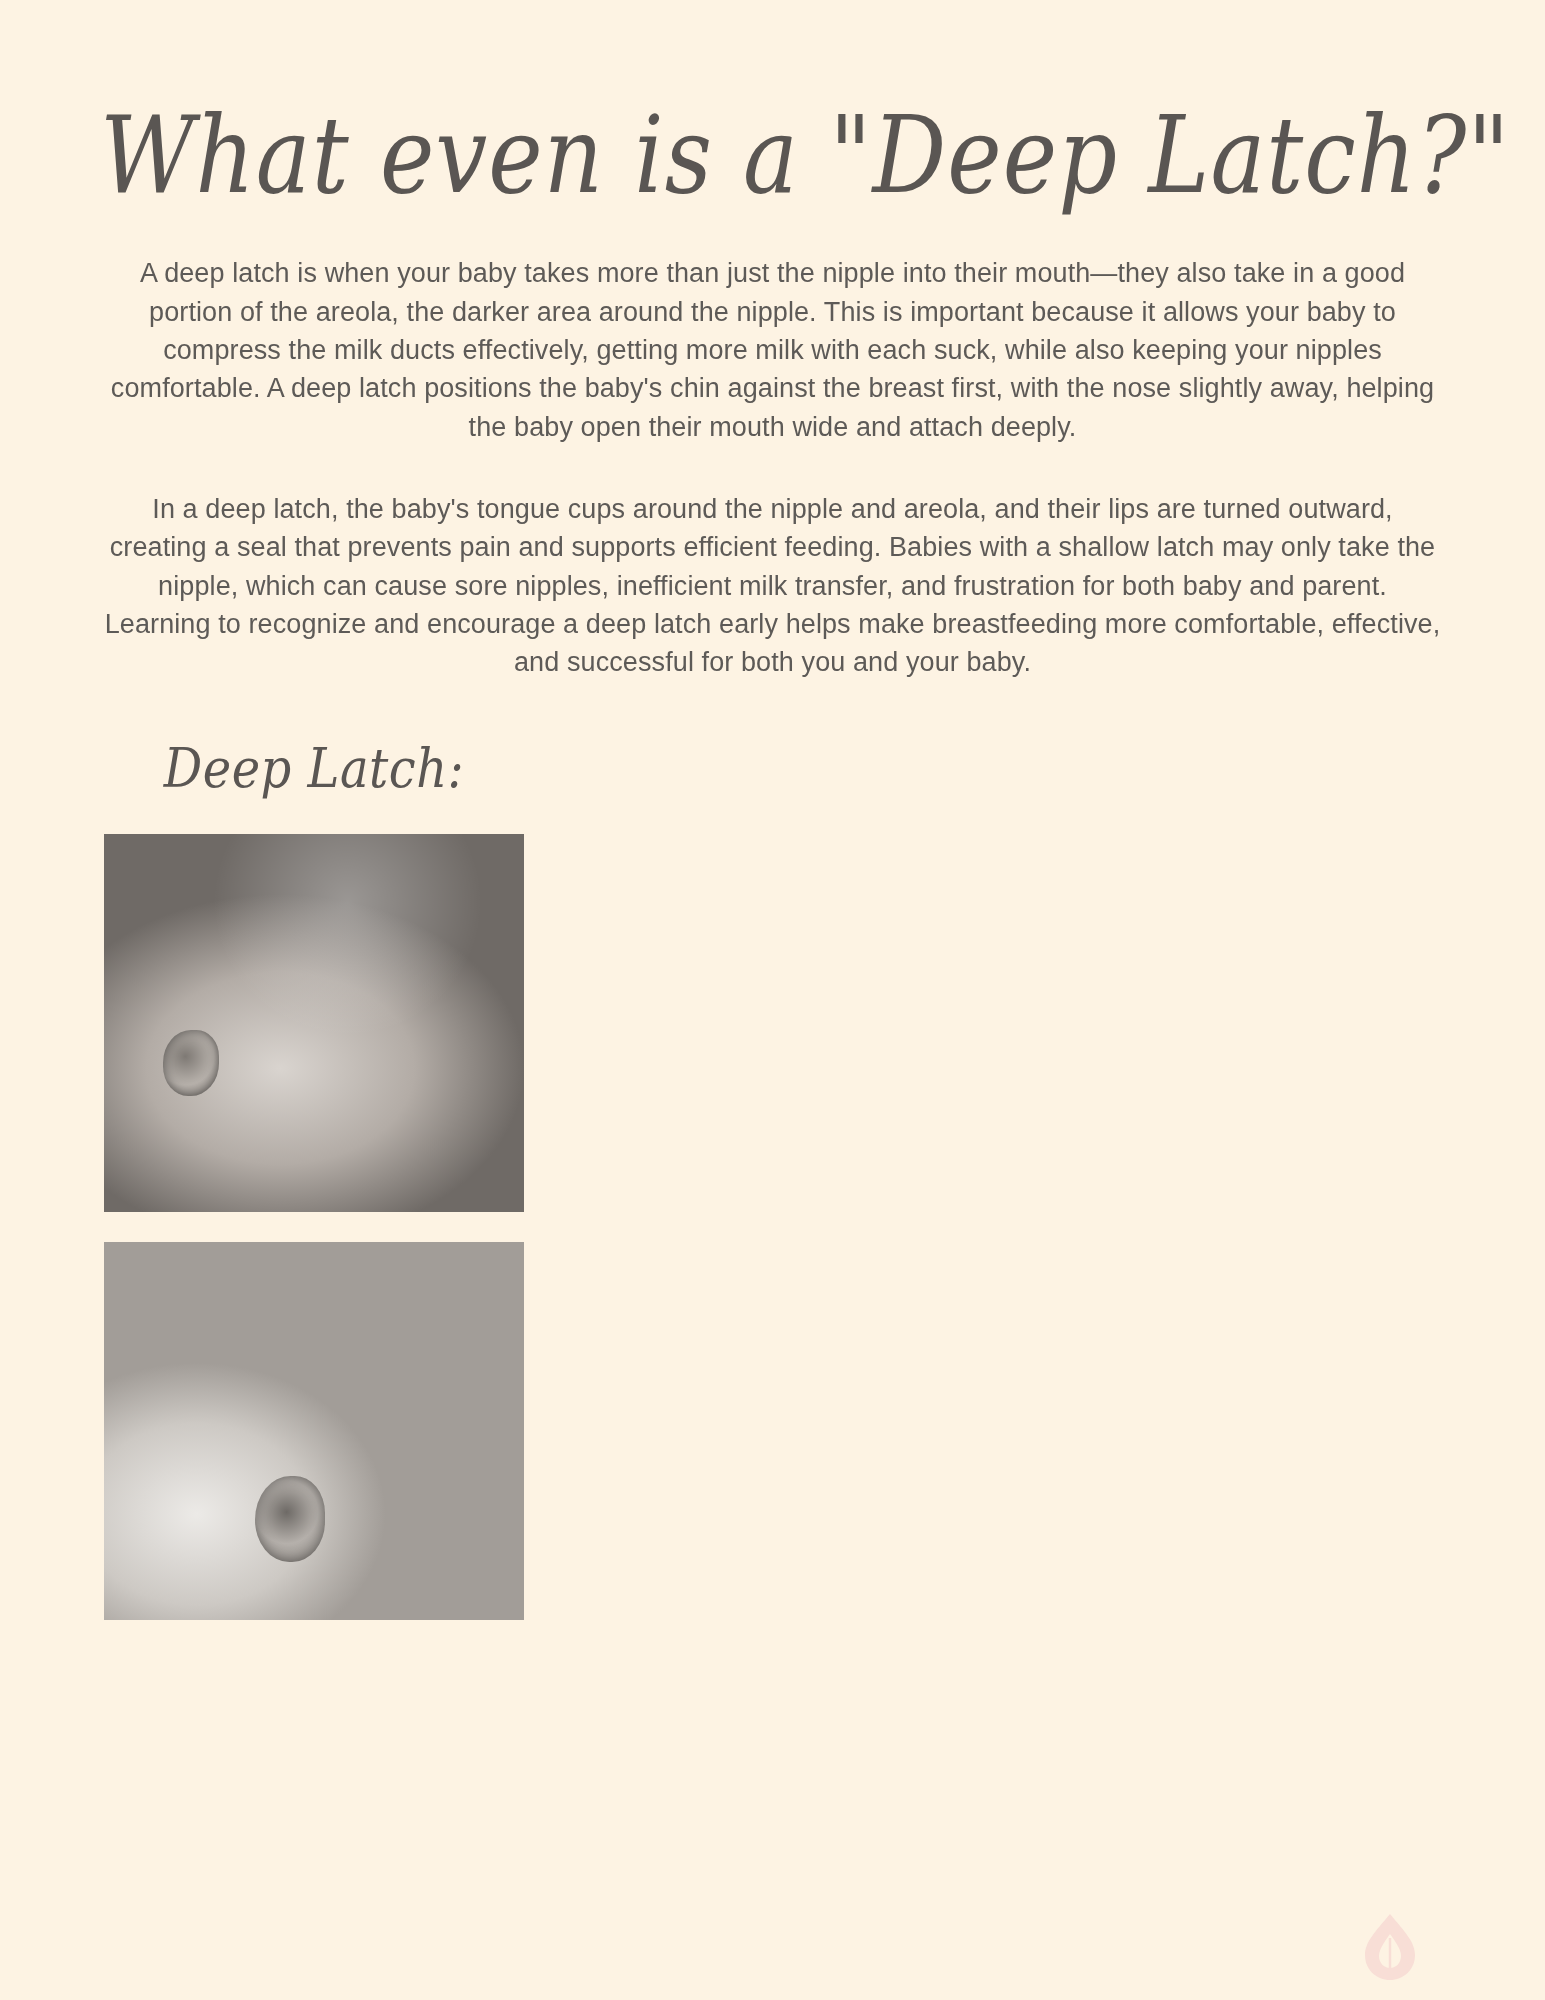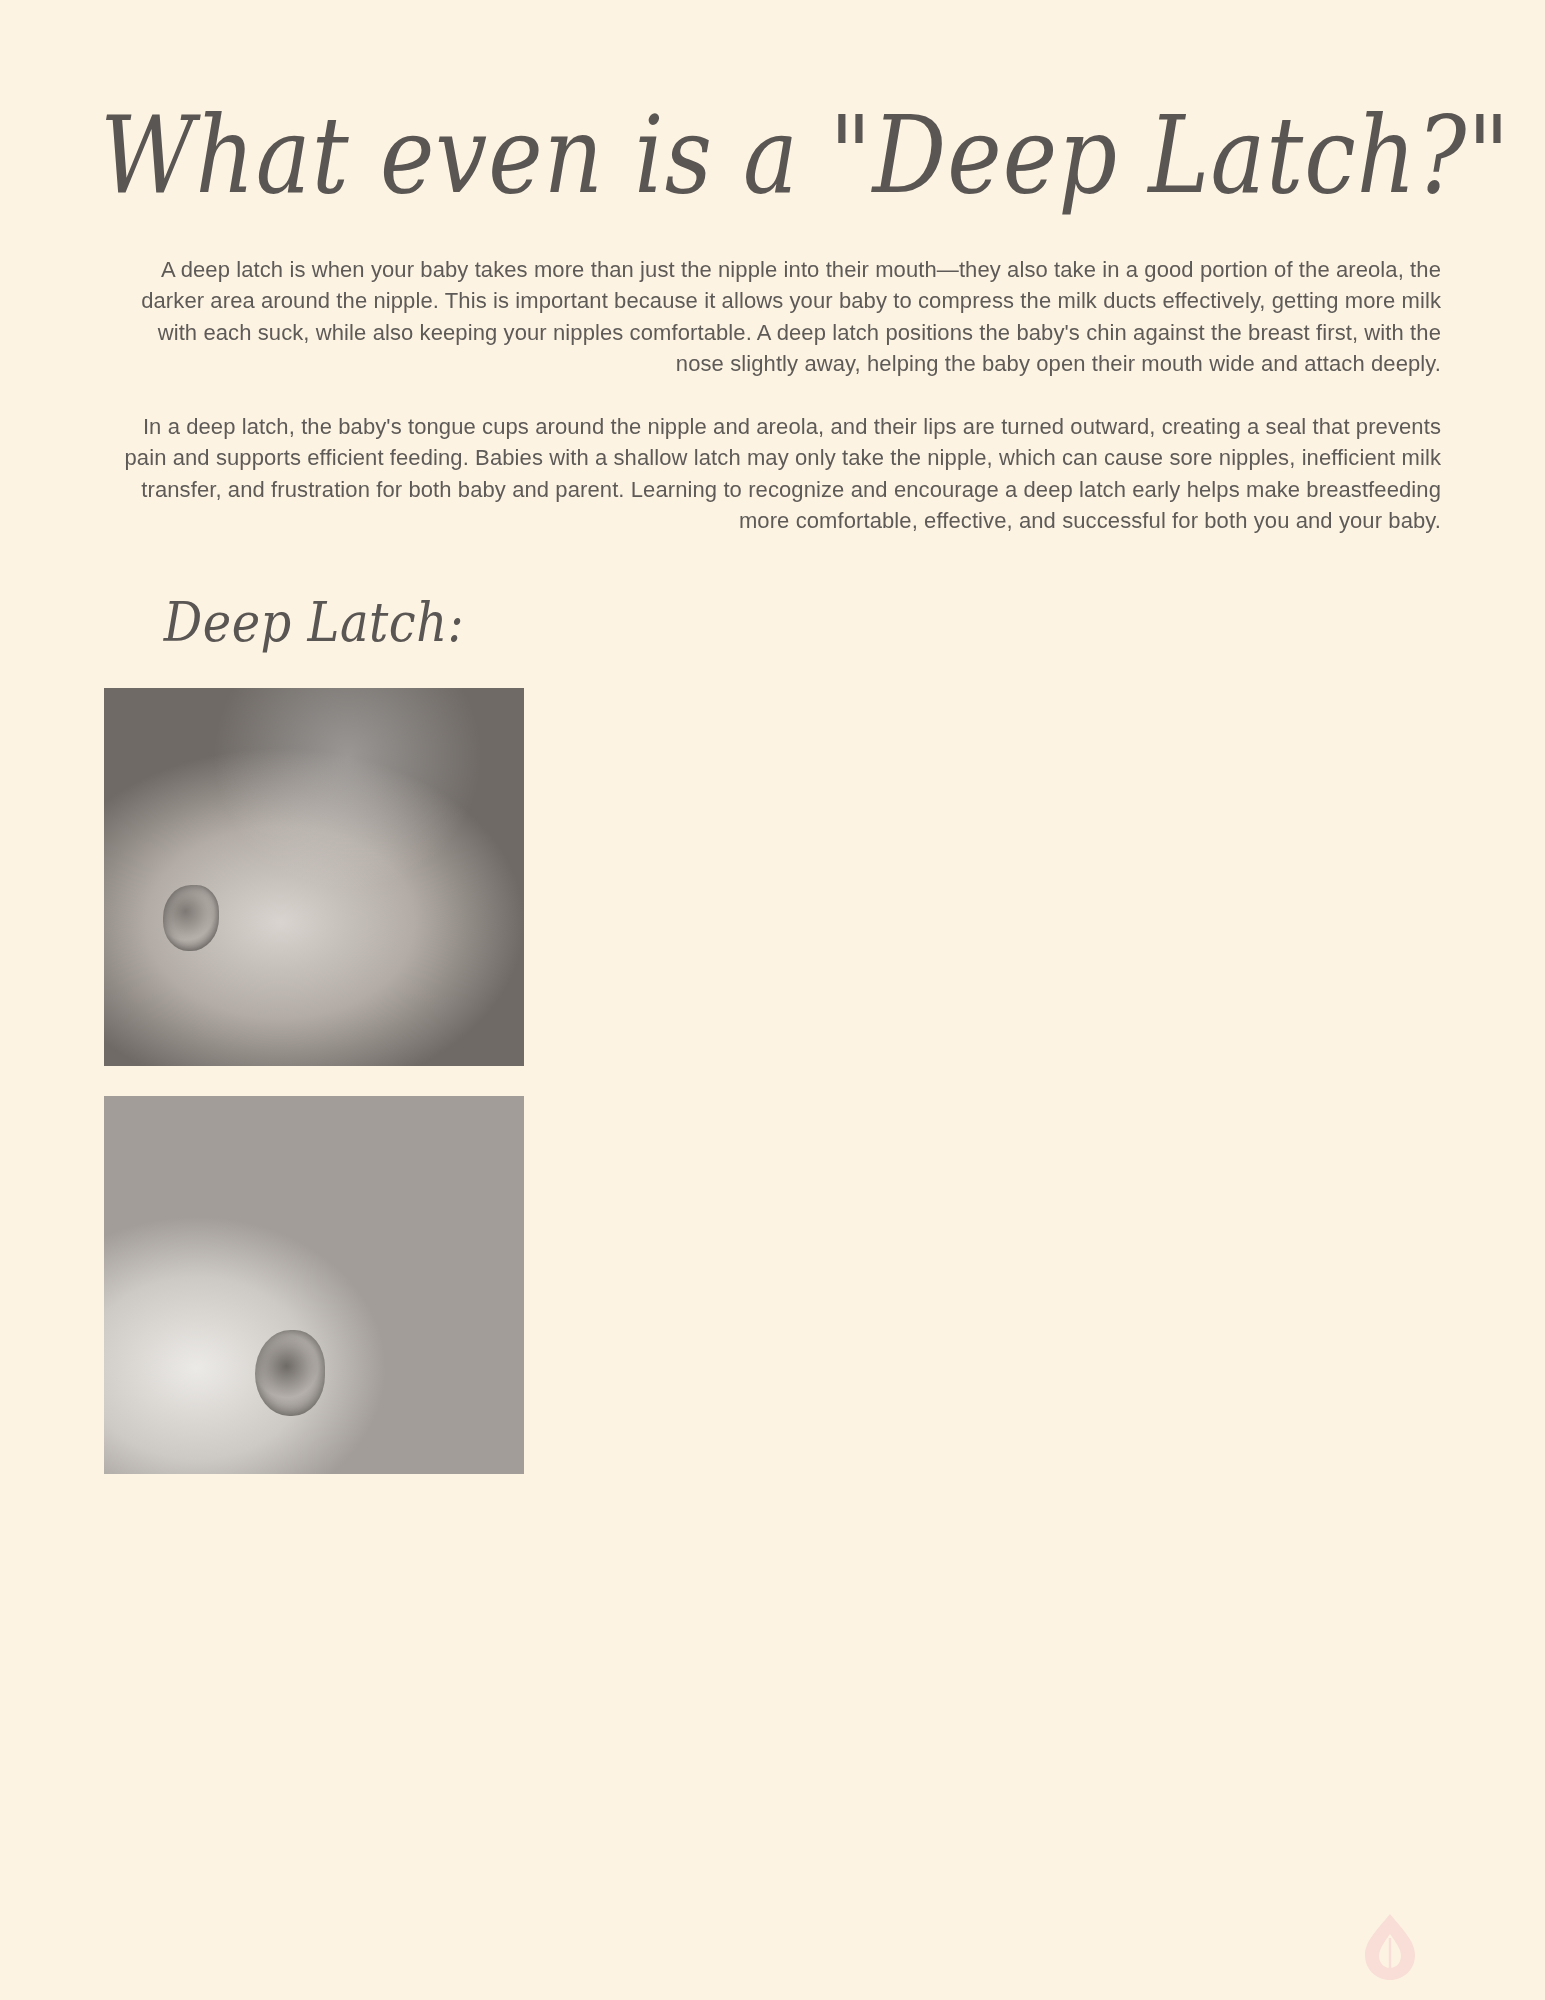--- a/index.html
+++ b/index.html
@@ -39,30 +39,30 @@
     transform-origin: top center;
     white-space: nowrap;
   }
 
   
   .body-wrap {
     margin-top: 62px;
     padding: 0 4px;
   }
   .para {
-    text-align: right;
-    font-size: 22px;
+    text-align: center;
+    font-size: 27px;
     line-height: 1.42;
     color: #5d5a57;
     letter-spacing: 0.1px;
     margin: 0 auto;
     max-width: 1355px;
   }
   .para + .para {
-    margin-top: 32px;
+    margin-top: 44px;
   }
 
   
   .columns {
     display: flex;
     justify-content: space-between;
     margin-top: 62px;
     padding: 0 40px;
   }
   .column {

